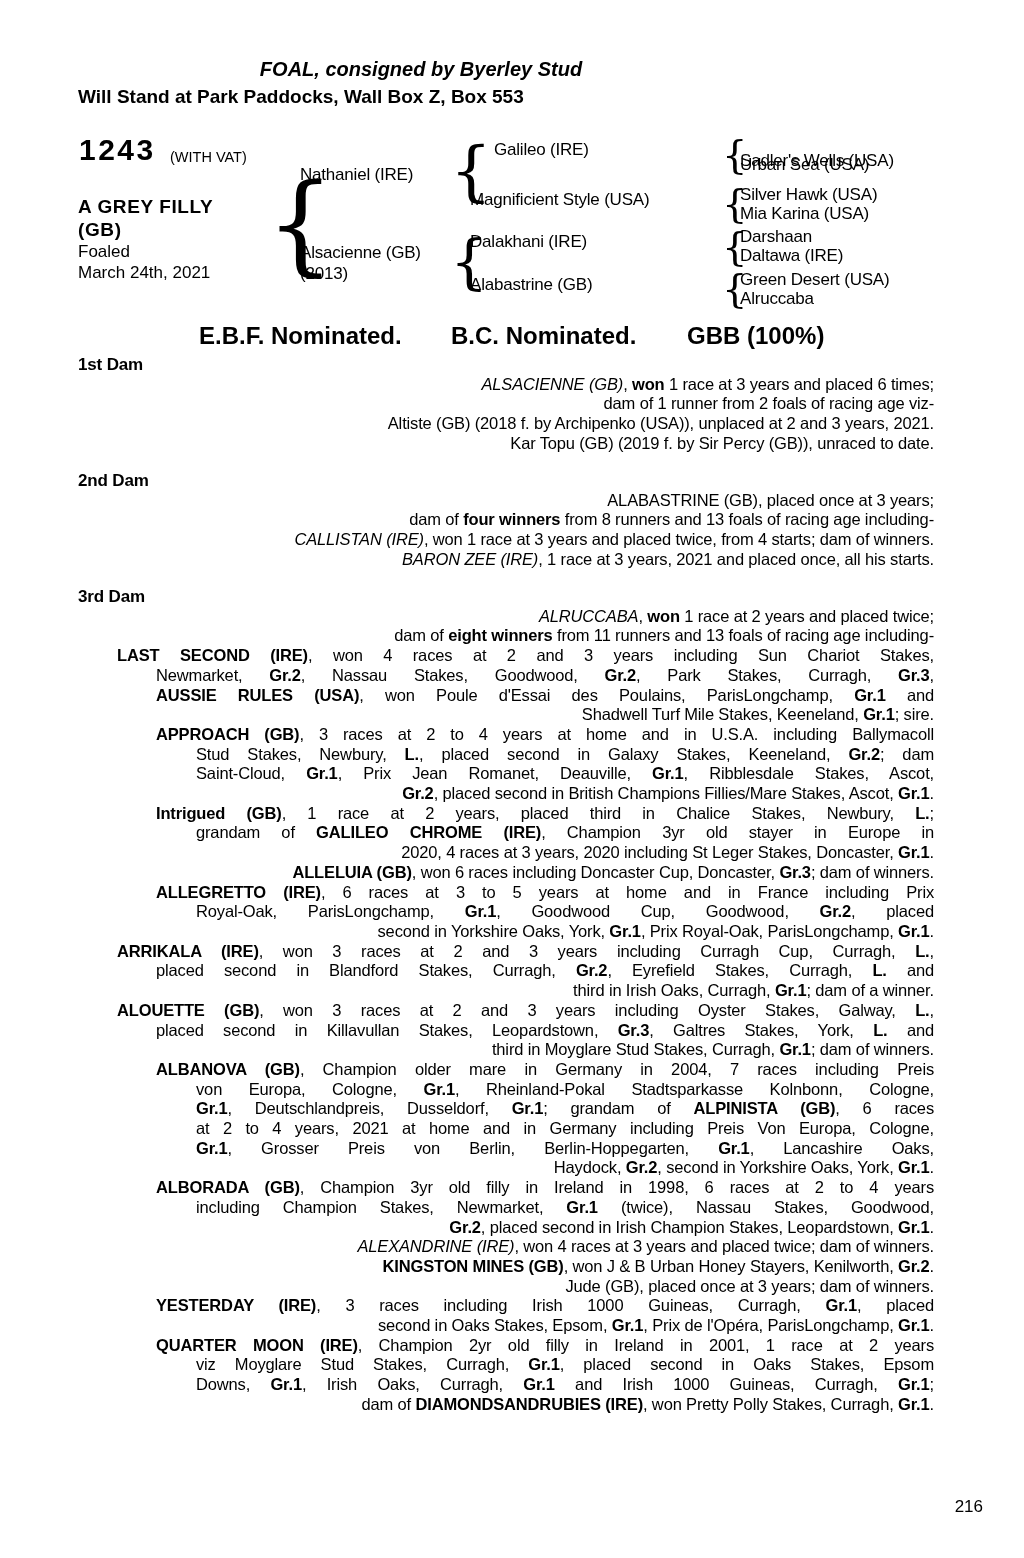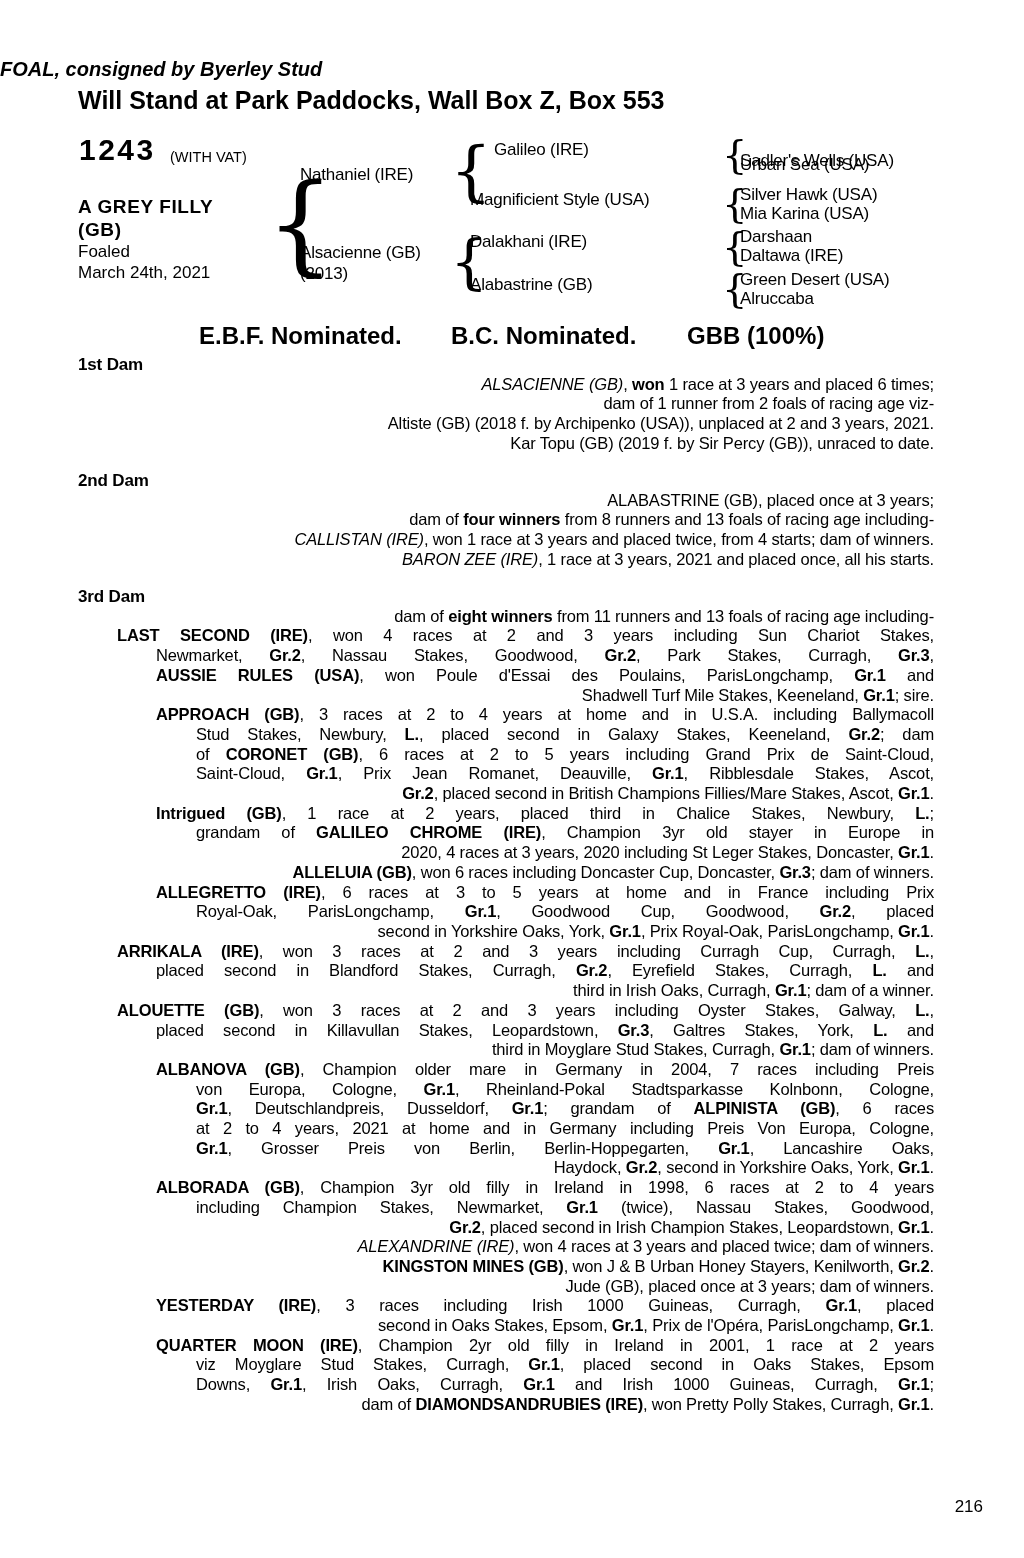--- a/index.html
+++ b/index.html
@@ -2,22 +2,22 @@
 <html><head>
 <meta charset="utf-8">
 <style>
   html,body{margin:0;padding:0;background:#ffffff;}
   #page{
     position:relative;width:1024px;height:1558px;background:#ffffff;color:#000;
     font-family:"Liberation Sans",sans-serif;overflow:hidden;
   }
   .abs{position:absolute;}
   
-  #consigned{top:58px;left:0;width:842px;font-size:20px;font-weight:bold;font-style:italic;}
-  #stand{top:86px;left:78px;font-size:25px;font-weight:bold;}
+  #consigned{top:58px;left:0;width:842px;text-align:center;font-size:20px;font-weight:bold;font-style:italic;}
+  #stand{top:86px;left:78px;font-size:19px;font-weight:bold;}
   
   #lot-number{left:79px;top:133px;font-size:30px;font-weight:bold;letter-spacing:2.5px;}
   #vat{left:170px;top:149px;font-size:14.5px;}
   #desc1{left:78px;top:196px;font-size:19px;font-weight:bold;letter-spacing:0.6px;}
   #desc2{left:78px;top:219px;font-size:19px;font-weight:bold;letter-spacing:0.6px;}
   #foaled-label{left:78px;top:242px;font-size:17px;}
   #foaled-date{left:78px;top:263px;font-size:17px;}
   
   .ped{font-size:17px;letter-spacing:-0.2px;line-height:19px;white-space:nowrap;}
   #g1-sire{left:300px;top:165px;}
@@ -116,28 +116,28 @@
       </div>
       <div class="sec">
         <div class="sec-heading">2nd Dam</div>
         <div class="line ind0"><span class="">ALABASTRINE (GB), placed once at 3 years;</span></div>
         <div class="line ind0"><span class="">dam of </span><span class="b ">four winners</span><span class=""> from 8 runners and 13 foals of racing age including-</span></div>
         <div class="line ind1"><span class="it">CALLISTAN (IRE)</span><span class="">, won 1 race at 3 years and placed twice, from 4 starts; dam of winners.</span></div>
         <div class="line ind2"><span class="it">BARON ZEE (IRE)</span><span class="">, 1 race at 3 years, 2021 and placed once, all his starts.</span></div>
       </div>
       <div class="sec">
         <div class="sec-heading">3rd Dam</div>
+        <div class="line ind0"><span class="it">ALRUCCABA</span><span class="">, </span><span class="b ">won</span><span class=""> 1 race at 2 years and placed twice;</span></div>
         <div class="line ind0"><span class="">dam of </span><span class="b ">eight winners</span><span class=""> from 11 runners and 13 foals of racing age including-</span></div>
         <div class="line ind1 just"><span class="b ">LAST SECOND (IRE)</span><span class="">, won 4 races at 2 and 3 years including Sun Chariot Stakes,</span></div>
         <div class="line ind2 just"><span class="">Newmarket, </span><span class="b ">Gr.2</span><span class="">, Nassau Stakes, Goodwood, </span><span class="b ">Gr.2</span><span class="">, Park Stakes, Curragh, </span><span class="b ">Gr.3</span><span class="">,</span></div>
         <div class="line ind2 just"><span class="b ">AUSSIE RULES (USA)</span><span class="">, won Poule d'Essai des Poulains, ParisLongchamp, </span><span class="b ">Gr.1</span><span class=""> and</span></div>
         <div class="line ind3"><span class="">Shadwell Turf Mile Stakes, Keeneland, </span><span class="b ">Gr.1</span><span class="">; sire.</span></div>
         <div class="line ind2 just"><span class="b ">APPROACH (GB)</span><span class="">, 3 races at 2 to 4 years at home and in U.S.A. including Ballymacoll</span></div>
         <div class="line ind3 just"><span class="">Stud Stakes, Newbury, </span><span class="b ">L.</span><span class="">, placed second in Galaxy Stakes, Keeneland, </span><span class="b ">Gr.2</span><span class="">; dam</span></div>
-        <div class="line ind3 just"><span class="">of </span><span class="b ">CORONET (GB)</span><span class="">, 6 races at 2 to 5 years including Grand Prix de Saint-Cloud,</span></div>
         <div class="line ind3 just"><span class="">Saint-Cloud, </span><span class="b ">Gr.1</span><span class="">, Prix Jean Romanet, Deauville, </span><span class="b ">Gr.1</span><span class="">, Ribblesdale Stakes, Ascot,</span></div>
         <div class="line ind3"><span class="b ">Gr.2</span><span class="">, placed second in British Champions Fillies/Mare Stakes, Ascot, </span><span class="b ">Gr.1</span><span class="">.</span></div>
         <div class="line ind2 just"><span class="b ">Intrigued (GB)</span><span class="">, 1 race at 2 years, placed third in Chalice Stakes, Newbury, </span><span class="b ">L.</span><span class="">;</span></div>
         <div class="line ind3 just"><span class="">grandam of </span><span class="b ">GALILEO CHROME (IRE)</span><span class="">, Champion 3yr old stayer in Europe in</span></div>
         <div class="line ind3"><span class="">2020, 4 races at 3 years, 2020 including St Leger Stakes, Doncaster, </span><span class="b ">Gr.1</span><span class="">.</span></div>
         <div class="line ind1"><span class="b ">ALLELUIA (GB)</span><span class="">, won 6 races including Doncaster Cup, Doncaster, </span><span class="b ">Gr.3</span><span class="">; dam of winners.</span></div>
         <div class="line ind2 just"><span class="b ">ALLEGRETTO (IRE)</span><span class="">, 6 races at 3 to 5 years at home and in France including Prix</span></div>
         <div class="line ind3 just"><span class="">Royal-Oak, ParisLongchamp, </span><span class="b ">Gr.1</span><span class="">, Goodwood Cup, Goodwood, </span><span class="b ">Gr.2</span><span class="">, placed</span></div>
         <div class="line ind3"><span class="">second in Yorkshire Oaks, York, </span><span class="b ">Gr.1</span><span class="">, Prix Royal-Oak, ParisLongchamp, </span><span class="b ">Gr.1</span><span class="">.</span></div>
         <div class="line ind1 just"><span class="b ">ARRIKALA (IRE)</span><span class="">, won 3 races at 2 and 3 years including Curragh Cup, Curragh, </span><span class="b ">L.</span><span class="">,</span></div>

